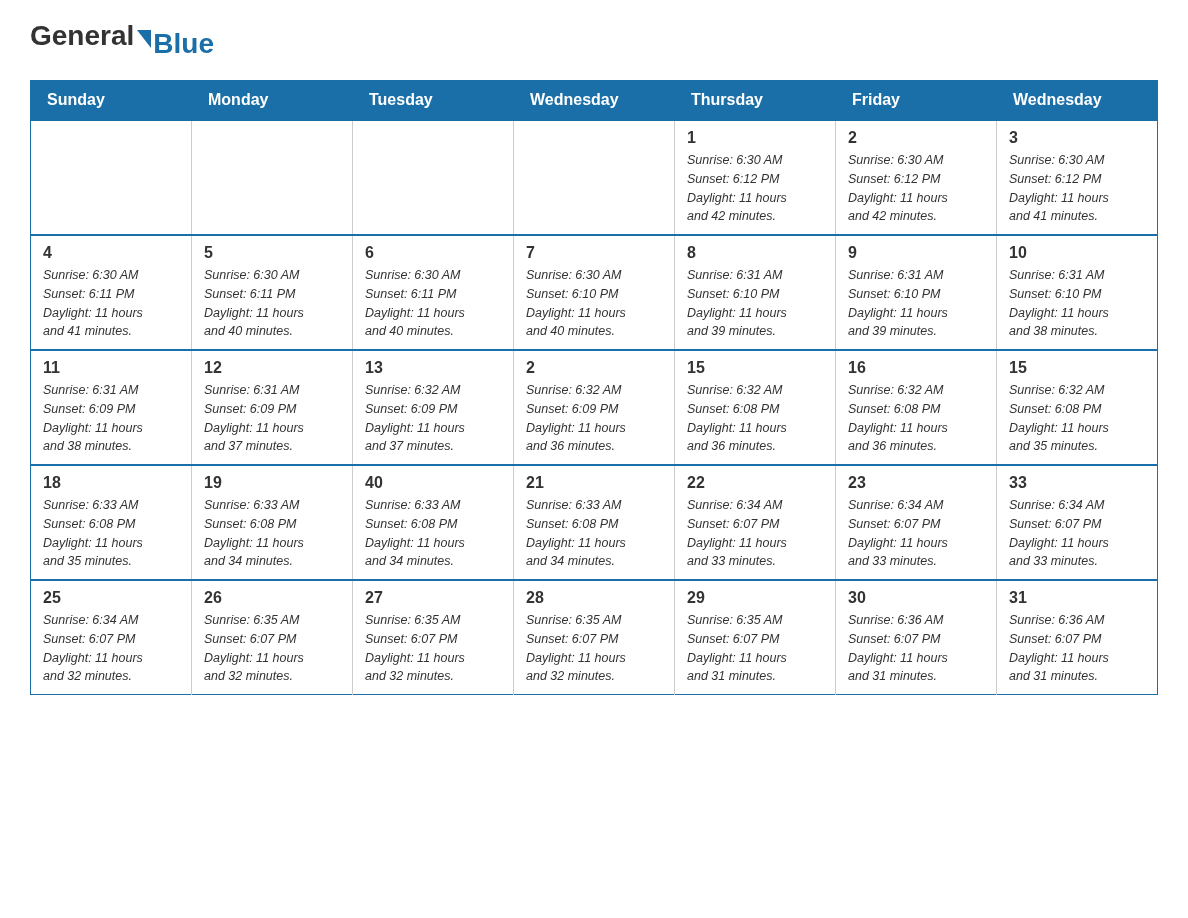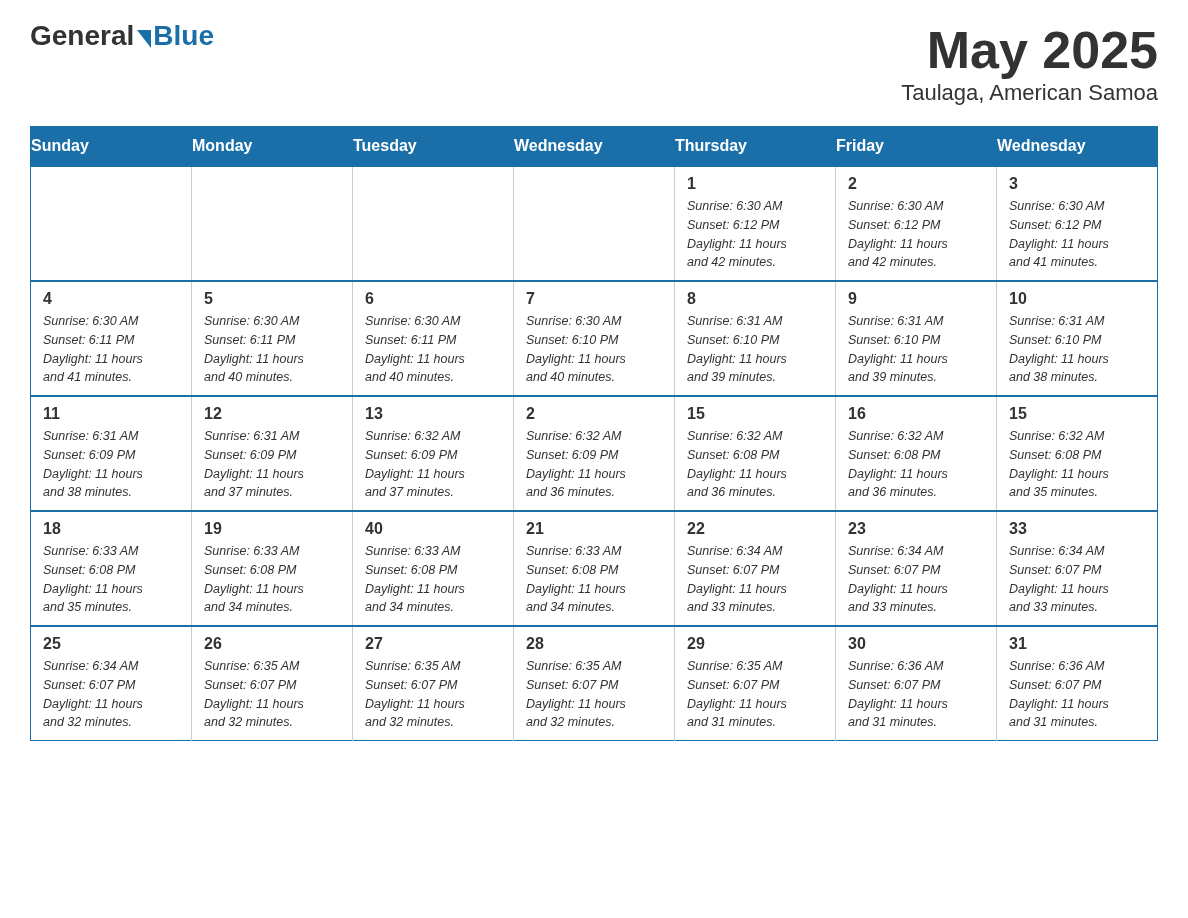--- a/index.html
+++ b/index.html
@@ -37,20 +37,21 @@
       border-right: 0px solid transparent;
       border-top: 18px solid #1a6fa8;
       margin-left: 3px;
       margin-top: 5px;
     }
     .logo-blue {
       font-size: 28px;
       font-weight: bold;
       color: #1a6fa8;
       margin-left: 2px;
+      margin-top: 8px;
     }
     .title-area {
       text-align: right;
     }
     .month-title {
       font-size: 52px;
       font-weight: bold;
       color: #333;
     }
     .location {
@@ -61,21 +62,21 @@
       width: 100%;
       border-collapse: collapse;
       border: 1px solid #1a6fa8;
     }
     .calendar thead tr th {
       background-color: #1a6fa8;
       color: #fff;
       font-size: 16px;
       font-weight: bold;
       text-align: left;
-      padding: 10px 0;
+      padding: 10px 16px;
       border: 1px solid #1a6fa8;
     }
     .calendar tbody tr {
       border-top: 2px solid #1a6fa8;
     }
     .calendar tbody tr td {
       vertical-align: top;
       padding: 8px 12px;
       border-right: 1px solid #ccc;
       width: 14.28%;
@@ -106,24 +107,20 @@
 </head>
 <body>
 
 <div class="header">
   <div class="logo">
     <div class="logo-top">
       <span class="logo-general">General</span>
       <div class="logo-triangle"></div>
     </div>
     <span class="logo-blue">Blue</span>
-  </div>
-  <div class="title-area">
-    <div class="month-title">May 2025</div>
-    <div class="location">Taulaga, American Samoa</div>
   </div>
 </div>
 
 <table class="calendar">
   <thead>
     <tr>
     <th>Sunday</th>
         <th>Monday</th>
         <th>Tuesday</th>
         <th>Wednesday</th>

